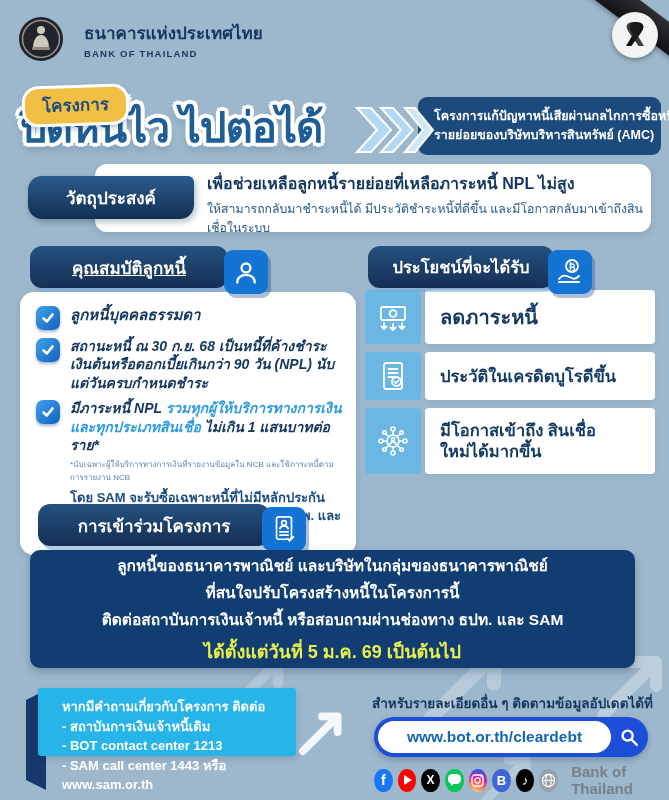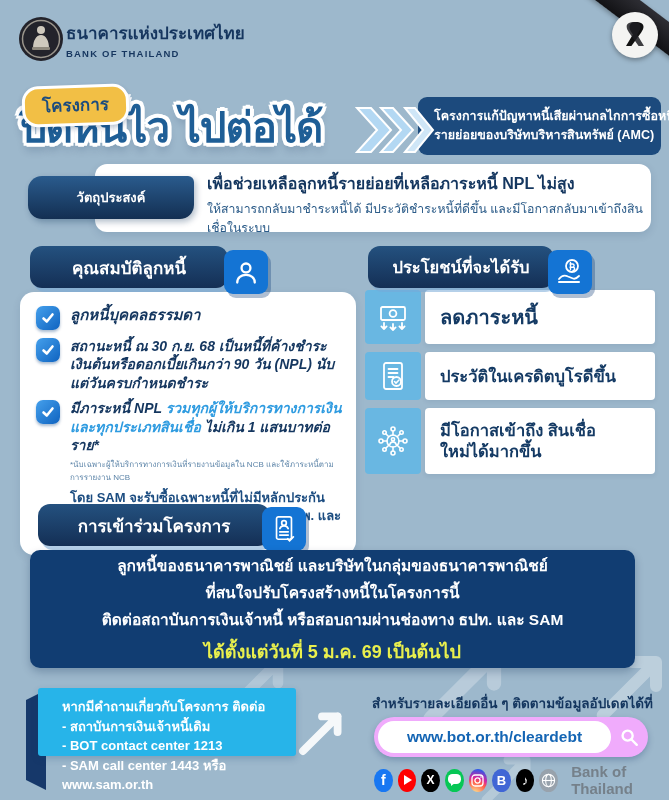--- a/index.html
+++ b/index.html
@@ -1,21 +1,21 @@
 <!DOCTYPE html>
 <html><head>
 <meta charset="utf-8">
 <style>
   html,body{margin:0;padding:0;}
   body{font-family:"Liberation Sans","DejaVu Sans",sans-serif;background:#9db8cc;}
   .page{position:relative;width:669px;height:800px;overflow:hidden;margin:0 auto;
     background:linear-gradient(180deg,#58a5e1 0%,#4795d7 16%,#6fadd` + `c 23%,#c7ddeb 29%,#cfe2ee 31%,#cfe2ee 82%,#dde9f2 85%,#e1ecf5 100%);
   }
   
-  .logo-row{position:absolute;left:18px;top:16px;display:flex;align-items:center;gap:2px;}
+  .logo-row{position:absolute;left:18px;top:16px;display:flex;align-items:center;gap:20px;}
   .seal{width:46px;height:46px;}
   .logo-th{font-size:17px;font-weight:700;color:#16365f;}
   .logo-en{font-size:9.5px;font-weight:700;color:#16365f;letter-spacing:1.2px;margin-top:2px;}
   .ribbon-band{position:absolute;left:566px;top:8px;width:160px;height:27px;
     background:linear-gradient(180deg,#2e2e34,#121215);transform:rotate(37deg);box-shadow:0 2px 5px rgba(0,0,0,.3);}
   .ribbon-circle{position:absolute;left:612px;top:12px;width:46px;height:46px;border-radius:50%;
     background:#f4f4f2;display:flex;align-items:center;justify-content:center;box-shadow:0 2px 5px rgba(0,0,0,.35);}
   .badge{position:absolute;left:22px;top:85px;padding:3px 17px 5px;background:#f2bf45;border:3px solid #fff;
     border-radius:16px;color:#1c4c7e;font-weight:800;font-size:17px;transform:rotate(-2deg);
     box-shadow:0 3px 5px rgba(0,40,90,.25);z-index:4;}
@@ -25,21 +25,21 @@
   .chevrons{position:absolute;left:355px;top:104px;z-index:3;}
   .subtitle-box{position:absolute;left:418px;top:97px;width:243px;height:58px;background:#1c4a7d;border-radius:9px;
     color:#fff;font-size:12.5px;font-weight:700;display:flex;flex-direction:column;justify-content:center;
     padding-left:16px;box-sizing:border-box;line-height:1.55;z-index:2;}
   .subtitle-box div{white-space:nowrap;}
   
   .obj-card{position:absolute;left:95px;top:164px;width:556px;height:68px;background:#fff;border-radius:12px;
     box-shadow:0 3px 8px rgba(0,40,80,.12);}
   .obj-label{position:absolute;left:28px;top:176px;width:166px;height:43px;
     background:linear-gradient(180deg,#2a5b8d,#132f52);border-radius:14px 6px 14px 14px;color:#fff;
-    font-weight:800;font-size:13px;display:flex;align-items:center;justify-content:center;
+    font-weight:800;font-size:17px;display:flex;align-items:center;justify-content:center;
     box-shadow:2px 3px 6px rgba(0,40,80,.3);z-index:2;}
   .obj-heading{position:absolute;left:207px;top:171px;width:440px;font-size:16px;font-weight:800;color:#14365f;}
   .obj-detail{position:absolute;left:207px;top:199px;width:445px;font-size:12.3px;font-weight:500;color:#2b5b88;}
   
   .sec-header{position:absolute;height:42px;background:linear-gradient(180deg,#24517f,#142f55);border-radius:12px;
     color:#fff;font-weight:800;display:flex;align-items:center;justify-content:center;
     box-shadow:3px 4px 0 rgba(120,170,215,.55);z-index:2;}
   .sec-icon{position:absolute;width:44px;height:44px;background:#1474d4;border-radius:9px;
     display:flex;align-items:center;justify-content:center;box-shadow:3px 4px 0 rgba(25,70,125,.35);z-index:2;}
   
@@ -69,21 +69,21 @@
   .part-hl{color:#e9f04d;font-size:18px;font-weight:800;margin-top:3px;}
   
   .deco-arrow{position:absolute;z-index:1;}
   .cyan-edge{position:absolute;left:26px;top:690px;width:20px;height:100px;background:#16386a;
     clip-path:polygon(0 10%,100% 0,100% 100%,0 90%);z-index:1;}
   .cyan-box{position:absolute;left:38px;top:688px;width:258px;height:68px;background:#27b4e9;border-radius:3px;
     color:#fff;font-weight:700;font-size:13px;line-height:1.5;box-sizing:border-box;padding:9px 0 0 24px;z-index:2;
     box-shadow:0 3px 7px rgba(0,60,110,.2);}
   .cyan-box .li{white-space:pre-line;}
   .upd-label{position:absolute;left:372px;top:692px;font-size:13.5px;font-weight:700;color:#14365f;z-index:2;text-align:center;}
-  .search-pill{position:absolute;left:374px;top:717px;width:274px;height:40px;background:#f0abfc;border-radius:20px;
+  .search-pill{position:absolute;left:374px;top:717px;width:274px;height:40px;background:#1d4ed8;border-radius:20px;
     display:flex;align-items:center;padding:4px;box-sizing:border-box;z-index:2;box-shadow:0 3px 6px rgba(0,40,90,.25);}
   .search-inner{flex:1;height:32px;background:#fff;border-radius:16px;display:flex;align-items:center;
     justify-content:center;color:#1465b4;font-weight:800;font-size:15.5px;}
   .search-btn{width:30px;height:30px;margin-left:3px;display:flex;align-items:center;justify-content:center;}
   .social-row{position:absolute;left:374px;top:763px;display:flex;align-items:center;gap:5px;z-index:2;}
   .soc{width:23px;height:23px;border-radius:50%;display:flex;align-items:center;justify-content:center;
     color:#fff;font-weight:800;font-size:13px;}
   .soc-facebook{background:#1877f2;font-size:14px;}
   .soc-youtube{background:#ff0000;}
   .play-tri{width:0;height:0;border-left:8px solid #fff;border-top:5px solid transparent;border-bottom:5px solid transparent;margin-left:2px;}
@@ -132,21 +132,21 @@
   <div class="subtitle-box">
     <div>โครงการแก้ปัญหาหนี้เสียผ่านกลไกการซื้อหนี้</div>
     <div>รายย่อยของบริษัทบริหารสินทรัพย์ (AMC)</div>
   </div>
 
   <div class="obj-card"></div>
   <div class="obj-label">วัตถุประสงค์</div>
   <div class="obj-heading">เพื่อช่วยเหลือลูกหนี้รายย่อยที่เหลือภาระหนี้ NPL ไม่สูง</div>
   <div class="obj-detail">ให้สามารถกลับมาชำระหนี้ได้ มีประวัติชำระหนี้ที่ดีขึ้น และมีโอกาสกลับมาเข้าถึงสินเชื่อในระบบ</div>
 
-  <div class="sec-header" style="left:30px;top:246px;width:198px;font-size:17px;">คุณสมบัติลูกหนี้</div>
+  <div class="sec-header" style="left:30px;top:246px;width:198px;font-size:17px;text-decoration:underline;">คุณสมบัติลูกหนี้</div>
   <div class="sec-icon" style="left:224px;top:250px;">
     <svg width="28" height="28" viewBox="0 0 24 24" fill="none" stroke="#fff" stroke-width="2" stroke-linecap="round">
       <circle cx="12" cy="8.5" r="3.8"></circle>
         <path d="M4.5 21c0-4.2 3.4-6.6 7.5-6.6s7.5 2.4 7.5 6.6"></path>
     </svg>
   </div>
   <div class="qual-card">
     <div class="check-row">
       <span class="check-box">
         <svg width="14" height="14" viewBox="0 0 14 14">

